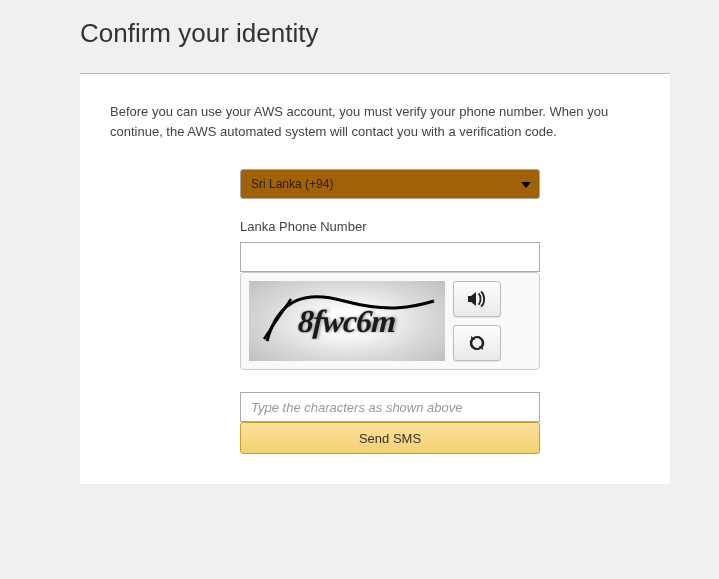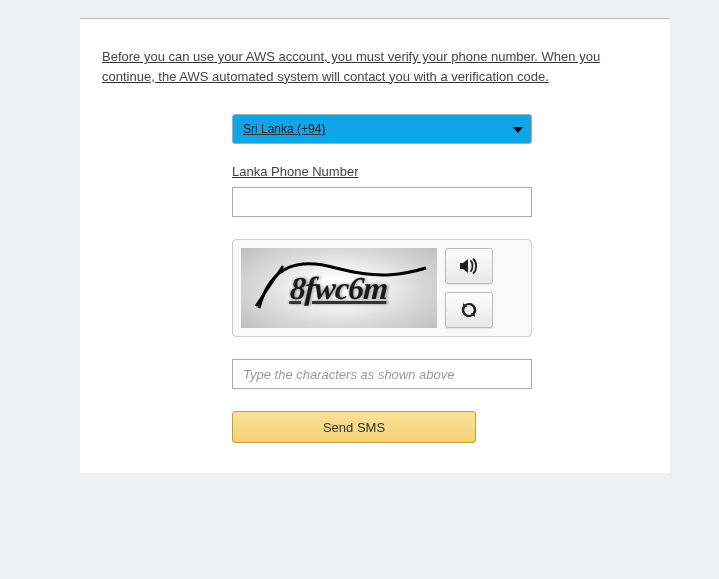--- a/index.html
+++ b/index.html
@@ -24,22 +24,21 @@
     }
     .rule {
       border: none;
       border-top: 1px solid #bbb;
       margin-bottom: 0;
       width: 590px;
     }
     .card {
       background: #fff;
       width: 590px;
-      padding: 28px 30px 30px 22px;
-      text-decoration: underline;
+      padding: 28px 30px 30px 30px;
     }
     .intro {
       font-size: 13px;
       line-height: 1.5;
       color: #444;
       margin-bottom: 28px;
     }
     .form {
       width: 300px;
       margin-left: 130px;
@@ -49,21 +48,21 @@
       font-size: 13px;
       color: #444;
       margin-bottom: 8px;
     }
     .select-wrap {
       position: relative;
       width: 300px;
       height: 30px;
       border: 1px solid #aaa;
       border-radius: 3px;
-      background: #0ea5e9;
+      background: #a16207;
       margin-bottom: 20px;
     }
     .select-value {
       font-size: 12px;
       color: #222;
       padding: 7px 10px;
       display: block;
     }
     .select-caret {
       position: absolute;
@@ -75,21 +74,20 @@
       border-top: 6px solid #000;
     }
     .text-input {
       width: 300px;
       height: 30px;
       border: 1px solid #aaa;
       border-radius: 0;
       padding: 6px 10px;
       font-size: 13px;
       background: #fff;
-      margin-bottom: 22px;
       color: #333;
     }
     .text-input::placeholder {
       color: #999;
       font-style: italic;
     }
     .captcha-box {
       width: 300px;
       border: 1px solid #ccc;
       border-radius: 4px;
@@ -137,34 +135,35 @@
       border: 1px solid #bbb;
       border-radius: 3px;
       background: linear-gradient(#fdfdfd, #e9e9e9);
       display: flex;
       align-items: center;
       justify-content: center;
       cursor: pointer;
       box-shadow: 0 1px 1px rgba(0,0,0,0.08);
     }
     .send-btn {
-      width: 244px;
+      width: 300px;
       height: 32px;
       border: 1px solid #c79e2b;
       border-radius: 3px;
       background: linear-gradient(#fbe29b, #f3d072);
       color: #333;
       font-size: 13px;
       cursor: pointer;
     }
   </style>
 </head>
 <body>
 
 <div class="page">
+  <h1 data-name="page-title">Confirm your identity</h1>
   <hr class="rule" data-name="divider">
   <div class="card" data-name="identity-card">
     <p class="intro" data-name="intro-text">Before you can use your AWS account, you must verify your phone number. When you continue, the AWS automated system will contact you with a verification code.</p>
 
     <div class="form" data-name="identity-form">
 
       <div class="select-wrap" data-name="country-select">
         <span class="select-value" data-name="country-select-value">Sri Lanka (+94)</span>
         <span class="select-caret" data-name="chevron-down-icon"></span>
       </div>

